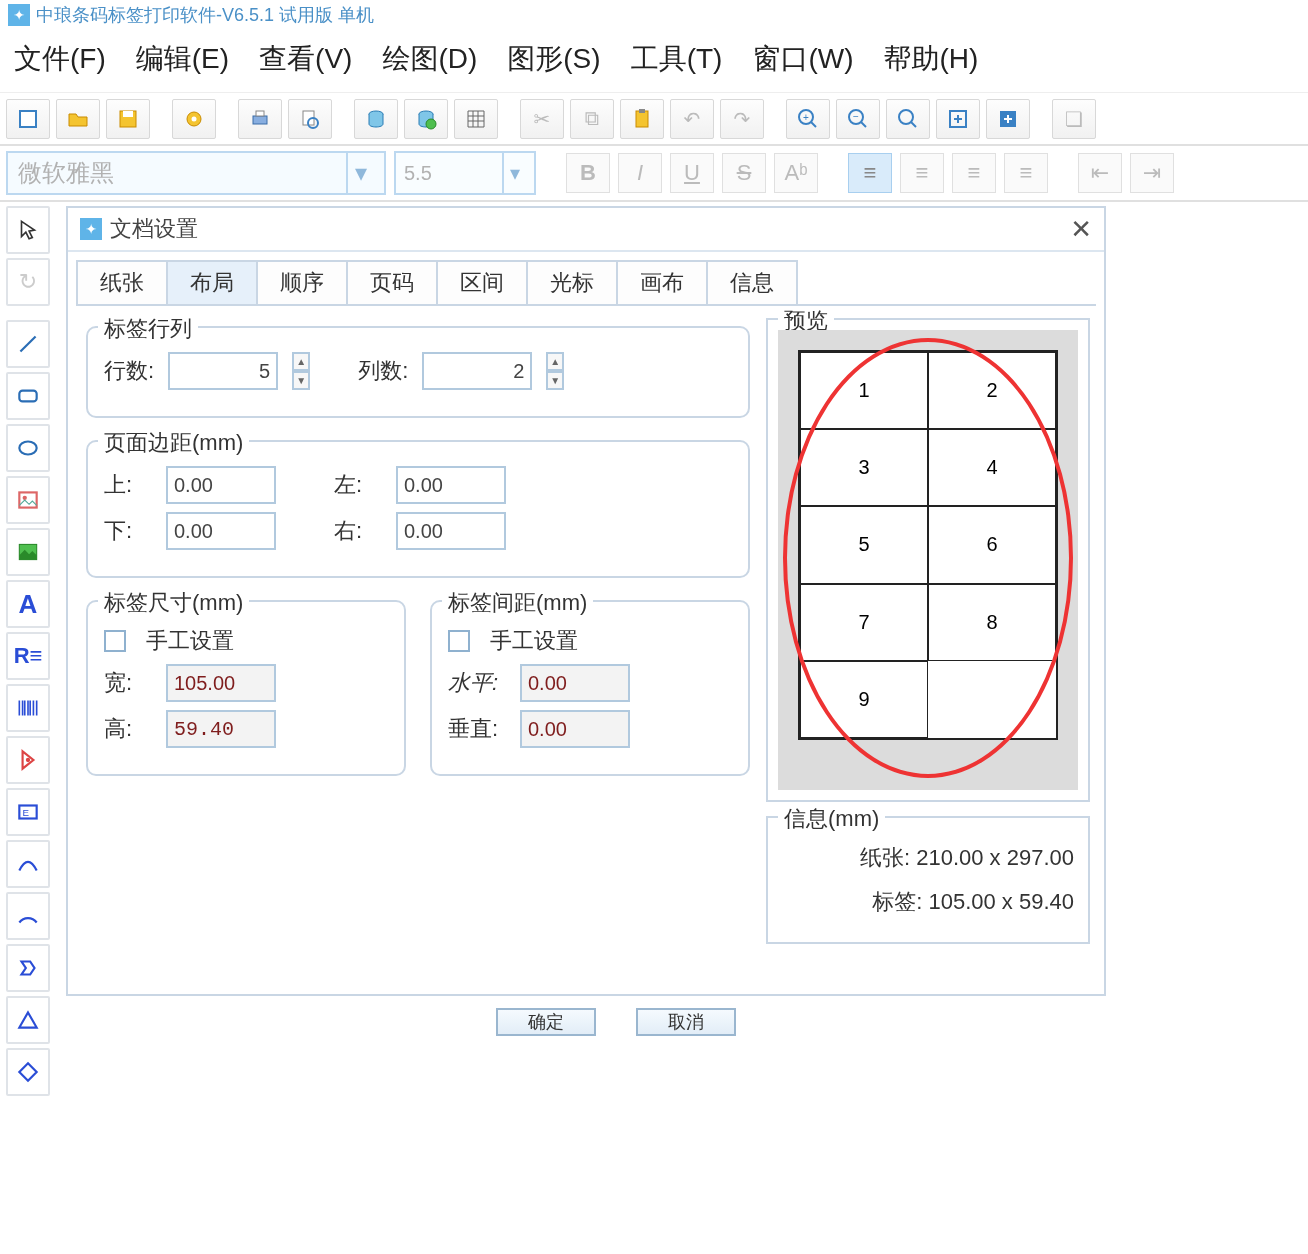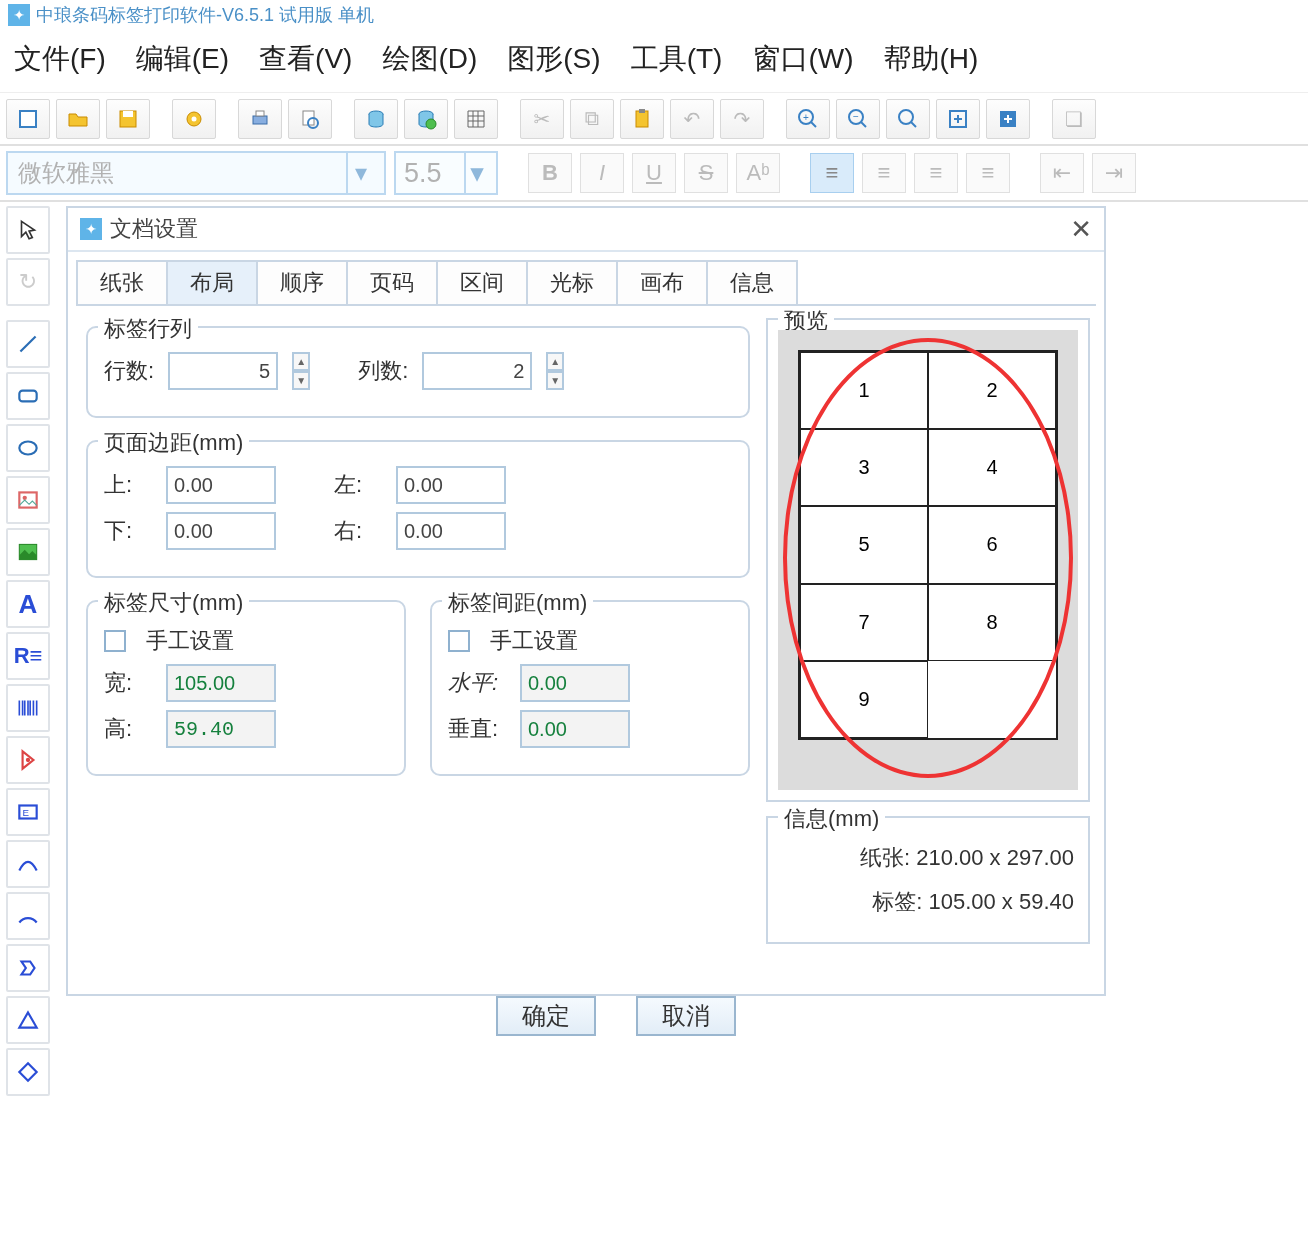--- a/index.html
+++ b/index.html
@@ -12,21 +12,21 @@
     .menu-bar { display: flex; gap: 30px; padding: 10px 14px 14px 14px; font-size: 28px; color: #222; }
 
     .toolbar1 { height: 54px; display: flex; align-items: center; padding: 2px 6px; gap: 6px; border-bottom: 2px solid #e0e0e0; border-top: 1px solid #eee;}
     .tbtn { width: 44px; height: 40px; border: 1px solid #d8d8d8; border-radius: 2px; display: flex; align-items: center; justify-content: center; font-size: 20px; background: linear-gradient(#fdfdfd,#f1f1f1); color:#555; }
     .tbtn.sep { border: none; background: none; width: 10px; }
     .tbtn svg { width: 24px; height: 24px; }
 
     .toolbar2 { height: 56px; display: flex; align-items: center; padding: 4px 6px; gap: 8px; border-bottom: 2px solid #e0e0e0;}
     .font-sel { width: 380px; height: 44px; border: 2px solid #bcd8f0; background: #f5fbff; color:#b2b2b2; font-size: 24px; padding: 0 10px; display:flex; align-items:center; justify-content:space-between;}
     .font-sel .dd { width: 28px; height: 100%; border-left: 2px solid #bcd8f0; display:flex; align-items:center; justify-content:center; color:#8fb8db; }
-    .size-sel { width: 104px; height: 44px; border: 2px solid #bcd8f0; background: #f9fdff; color:#b2b2b2; font-size: 27px; padding: 0 8px; display:flex; align-items:center; justify-content:space-between;}
+    .size-sel { width: 142px; height: 44px; border: 2px solid #bcd8f0; background: #f9fdff; color:#b2b2b2; font-size: 20px; padding: 0 8px; display:flex; align-items:center; justify-content:space-between;}
     .size-sel .dd { width: 24px; height: 100%; border-left: 2px solid #bcd8f0; display:flex; align-items:center; justify-content:center; color:#8fb8db; }
     .fmtbtn { width: 44px; height: 40px; border: 1px solid #e0e0e0; display: flex; align-items: center; justify-content: center; font-size: 22px; color:#bbb; background:#fafafa;}
     .fmtbtn.active { background:#d9ebfa; border-color:#a8cfef; color:#888;}
 
     .workspace { display: flex; height: calc(1254px - 30px - 58px - 54px - 56px); }
     .left-tools { width: 56px; border-right: 0px; padding-top: 4px; display:flex; flex-direction:column; gap:4px; align-items:center;}
     .ltbtn { width: 44px; height: 48px; border: 2px solid #dfe3e8; border-radius:2px; display:flex; align-items:center; justify-content:center; font-size:22px; color:#3377cc; background:#fff;}
     .ltbtn.disabled { color:#ccc; }
     .ltbtn svg { width:26px; height:26px; }
 
@@ -41,39 +41,39 @@
     .tab { padding: 6px 22px; border: 2px solid #c9d6e4; border-bottom: none; font-size:22px; color:#333; background:#fdfdfd; margin-right:-2px;}
     .tab.active { background:#e6f0fa; position:relative; z-index:2;}
     .tab-body { border-top: 2px solid #c9d6e4; margin: 0 8px 0 8px; height: 680px; position:relative; display:flex; }
 
     .form-col { width: 720px; padding: 20px 10px 10px 10px; }
     .group { border: 2px solid #c9d6e4; border-radius:10px; margin-bottom: 22px; padding: 16px 16px 18px 16px; position:relative;}
     .group .legend { position:absolute; top:-14px; left:10px; background:#fff; padding:0 6px; font-size:22px; color:#333;}
     .row { display:flex; align-items:center; gap: 14px; margin: 8px 0;}
     .lbl { font-size:22px; color:#333; min-width:48px;}
     .num-input { width:110px; height:38px; border:2px solid #b1c9de; font-size:20px; text-align:right; padding-right:6px; color:#444; background:#fff;}
-    .num-input.disabled { background:#f3f3f3; color:#15803d;}
+    .num-input.disabled { background:#f3f3f3; color:#7f1d1d;}
     .spinner { width: 18px; height:38px; display:flex; flex-direction:column;}
     .spinner div { flex:1; border:2px solid #b1c9de; display:flex; align-items:center; justify-content:center; font-size:10px; color:#666; background:#f7f7f7;}
     .chk { width:22px; height:22px; border:2px solid #8fb1cf; display:inline-block; margin-right:6px; vertical-align:middle;}
     .side-by { display:flex; gap:24px; }
 
     .preview-col { flex:1; padding: 12px 6px 6px 6px; display:flex; flex-direction:column; }
     .pgroup { border: 2px solid #c9d6e4; margin-bottom: 14px; padding: 10px; position:relative; flex-shrink:0;text-align:right;}
     .pgroup .legend { position:absolute; top:-14px; left:10px; background:#fff; padding:0 6px; font-size:22px; color:#333;}
     .preview-box { background:#dcdcdc; padding:20px; display:flex; justify-content:center; position:relative; height:460px;}
     .page-rect { background:#fff; border:2px solid #222; width:260px; height:390px; display:grid; grid-template-columns:1fr 1fr; grid-template-rows:repeat(5,1fr);}
     .cell { border:1px solid #222; display:flex; align-items:center; justify-content:center; font-size:20px;}
     .red-ellipse { position:absolute; border:4px solid #e33; border-radius:50%; width:290px; height:440px; top:8px; left:50%; transform:translateX(-50%); pointer-events:none;}
 
     .info-box { padding:8px 4px; font-size:22px; color:#333; line-height:2;}
     .info-box .lblk { display:inline-block; min-width:60px;}
 
     .dlg-buttons { position:absolute; left:420px; bottom:-52px; display:flex; gap:40px;}
-    .dbtn { width:100px; height:40px; border:2px solid #9ab6cf; background:linear-gradient(#f5fafe,#e2edf7); font-size:24px; color:#333; display:flex; align-items:center; justify-content:center;}
+    .dbtn { width:100px; height:28px; border:2px solid #9ab6cf; background:linear-gradient(#f5fafe,#e2edf7); font-size:18px; color:#333; display:flex; align-items:center; justify-content:center;}
   </style>
 </head>
 <body>
 
 <div class="title-bar">
   <div class="appicon">✦</div>
   <div class="title">中琅条码标签打印软件-V6.5.1 试用版 单机</div>
 </div>
 
 <div class="menu-bar">

